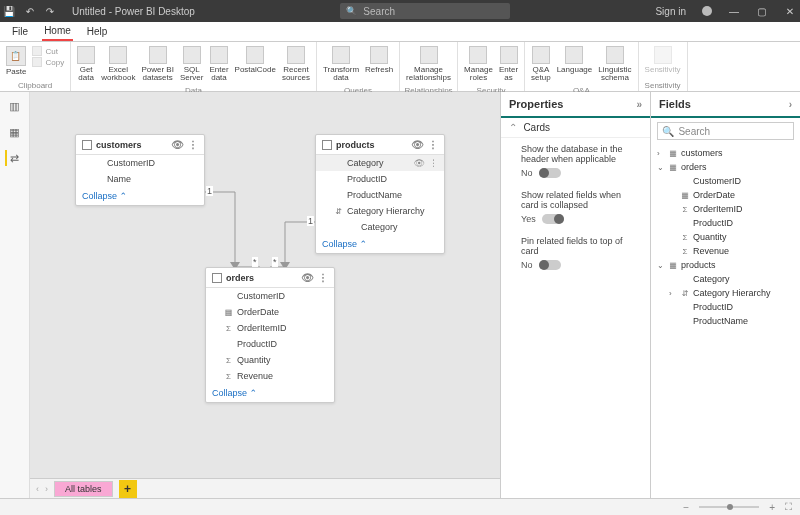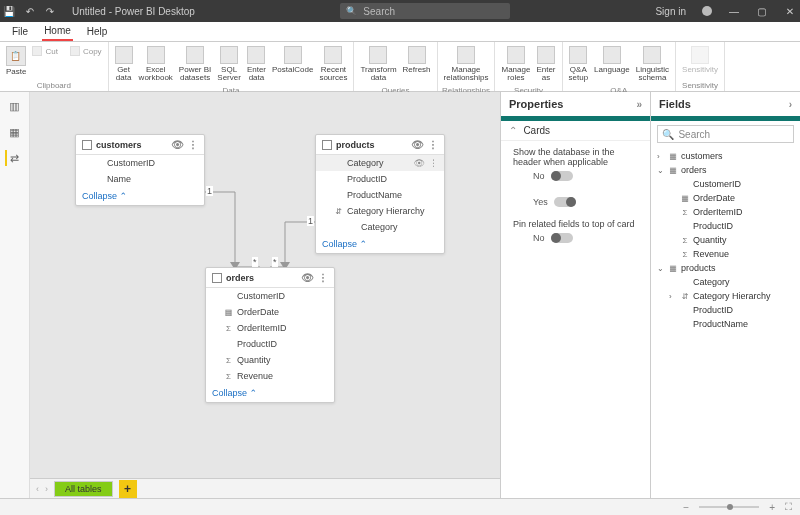--- a/index.html
+++ b/index.html
@@ -24,21 +24,21 @@
 
 
 .ribbon { height: 50px; background: #fff; border-bottom: 1px solid #ccc; display: flex; }
 .ribbon-group { border-right: 1px solid #e0e0e0; display: flex; flex-direction: column; }
 .ribbon-group .items { flex: 1; display: flex; align-items: flex-start; padding: 2px 4px; gap: 2px; }
 .ribbon-btn { display: flex; flex-direction: column; align-items: center; justify-content: flex-start; padding: 2px 2px; gap: 2px; min-width: 22px; }
 .ribbon-ico { width: 18px; height: 18px; background: #e8e8e8; border: 1px solid #c8c8c8; display: flex; align-items: center; justify-content: center; font-size: 9px; color: #666; }
 .ribbon-ico.big { width: 20px; height: 20px; }
 .ribbon-btn .lbl { font-size: 8px; text-align: center; line-height: 1; color: #444; white-space: pre-line; }
 .ribbon-group .grp-lbl { font-size: 8px; color: #888; text-align: center; padding-bottom: 1px; }
-.small-row { display: flex; gap: 12px; padding: 2px; font-size: 8px; color: #999; }
+.small-row { display: flex; flex-direction: column; gap: 1px; padding: 2px; font-size: 8px; color: #999; }
 .small-row .li { display: flex; align-items: center; gap: 3px; }
 .small-row .ic { width: 10px; height: 10px; background: #eee; border: 1px solid #ddd; }
 
 
 .main { display: flex; height: 406px; }
 .leftbar { width: 30px; background: #f7f7f7; border-right: 1px solid #ddd; display: flex; flex-direction: column; align-items: center; padding-top: 6px; gap: 10px; }
 .leftbar .lb-ico { width: 16px; height: 16px; display: flex; align-items: center; justify-content: center; color: #666; font-size: 11px; }
 .leftbar .lb-ico.active { border-left: 2px solid #f2c811; padding-left: 2px; margin-left: -4px; }
 
 .canvas { flex: 1; background: #e6e6e6; position: relative; overflow: hidden; }
@@ -54,32 +54,32 @@
 .card-row.sub { padding-left: 32px; }
 .collapse { padding: 4px 6px; color: #1a6fc4; font-size: 9px; cursor: pointer; }
 
 
 svg.rel { position: absolute; left: 0; top: 0; pointer-events: none; }
 .rel-endcap { position: absolute; font-size: 9px; color: #555; background: #fff; padding: 0 1px; }
 
 
 .tabbar { position: absolute; bottom: 0; left: 0; right: 0; height: 20px; background: #f3f3f3; border-top: 1px solid #ccc; display: flex; align-items: center; padding: 0 6px; gap: 6px; }
 .tabbar .nav { color: #aaa; font-size: 9px; }
-.tabbar .tab { background: #84cc16; border: 1px solid #ccc; padding: 2px 10px; font-size: 9px; }
+.tabbar .tab { background: #f9a8d4; border: 1px solid #ccc; padding: 2px 10px; font-size: 9px; }
 .tabbar .plus { width: 18px; height: 18px; background: #f2c811; display: flex; align-items: center; justify-content: center; font-weight: bold; font-size: 12px; }
 
 
 .props { width: 150px; background: #fff; border-left: 1px solid #ccc; display: flex; flex-direction: column; }
-.panel-head { display: flex; align-items: center; justify-content: space-between; padding: 6px 8px; font-weight: 600; font-size: 11px; border-bottom: 5px solid #0f766e; }
+.panel-head { display: flex; align-items: center; justify-content: space-between; padding: 6px 8px; font-weight: 600; font-size: 11px; border-bottom: 2px solid #0f766e; }
 .panel-head .chev { color: #888; font-size: 10px; }
 .props .sect { padding: 4px 8px; font-size: 10px; border-bottom: 1px solid #eee; display: flex; align-items: center; gap: 6px; }
 .props .sect .ac { color: #888; }
-.props .row { padding: 6px 12px; font-size: 9px; color: #444; }
+.props .row { padding: 6px 20px; font-size: 9px; color: #444; }
 .toggle { display: flex; align-items: center; gap: 6px; margin-top: 4px; }
-.tg-lbl { font-size: 9px; color: #555; margin-left: 20px; }
+.tg-lbl { font-size: 9px; color: #555; }
 .tg-sw { width: 22px; height: 10px; background: #ccc; border-radius: 10px; position: relative; }
 .tg-sw .knob { width: 10px; height: 10px; background: #666; border-radius: 50%; position: absolute; left: 0; top: 0; }
 .tg-sw.on .knob { left: 12px; }
 
 
 .fields { width: 150px; background: #fff; border-left: 1px solid #ccc; display: flex; flex-direction: column; }
 .fields .search-row { padding: 4px 6px; }
 .fields .sbox { display: flex; align-items: center; border: 1px solid #ccc; height: 18px; padding: 0 4px; gap: 4px; color: #888; }
 .fields .tree { padding: 2px 4px; font-size: 9px; overflow: auto; flex: 1; }
 .tree-row { display: flex; align-items: center; gap: 3px; padding: 2px 2px; }
@@ -385,20 +385,21 @@
     <div class="row">
       <div>Show the database in the header when applicable</div>
       <div class="toggle">
           <span class="tg-lbl">No</span>
           <div class="tg-sw">
             <div class="knob"></div>
           </div>
         </div>
     </div>
     <div class="row">
+      <div>Show related fields when card is collapsed</div>
       <div class="toggle">
           <span class="tg-lbl">Yes</span>
           <div class="tg-sw on">
             <div class="knob"></div>
           </div>
         </div>
     </div>
     <div class="row">
       <div>Pin related fields to top of card</div>
       <div class="toggle">

